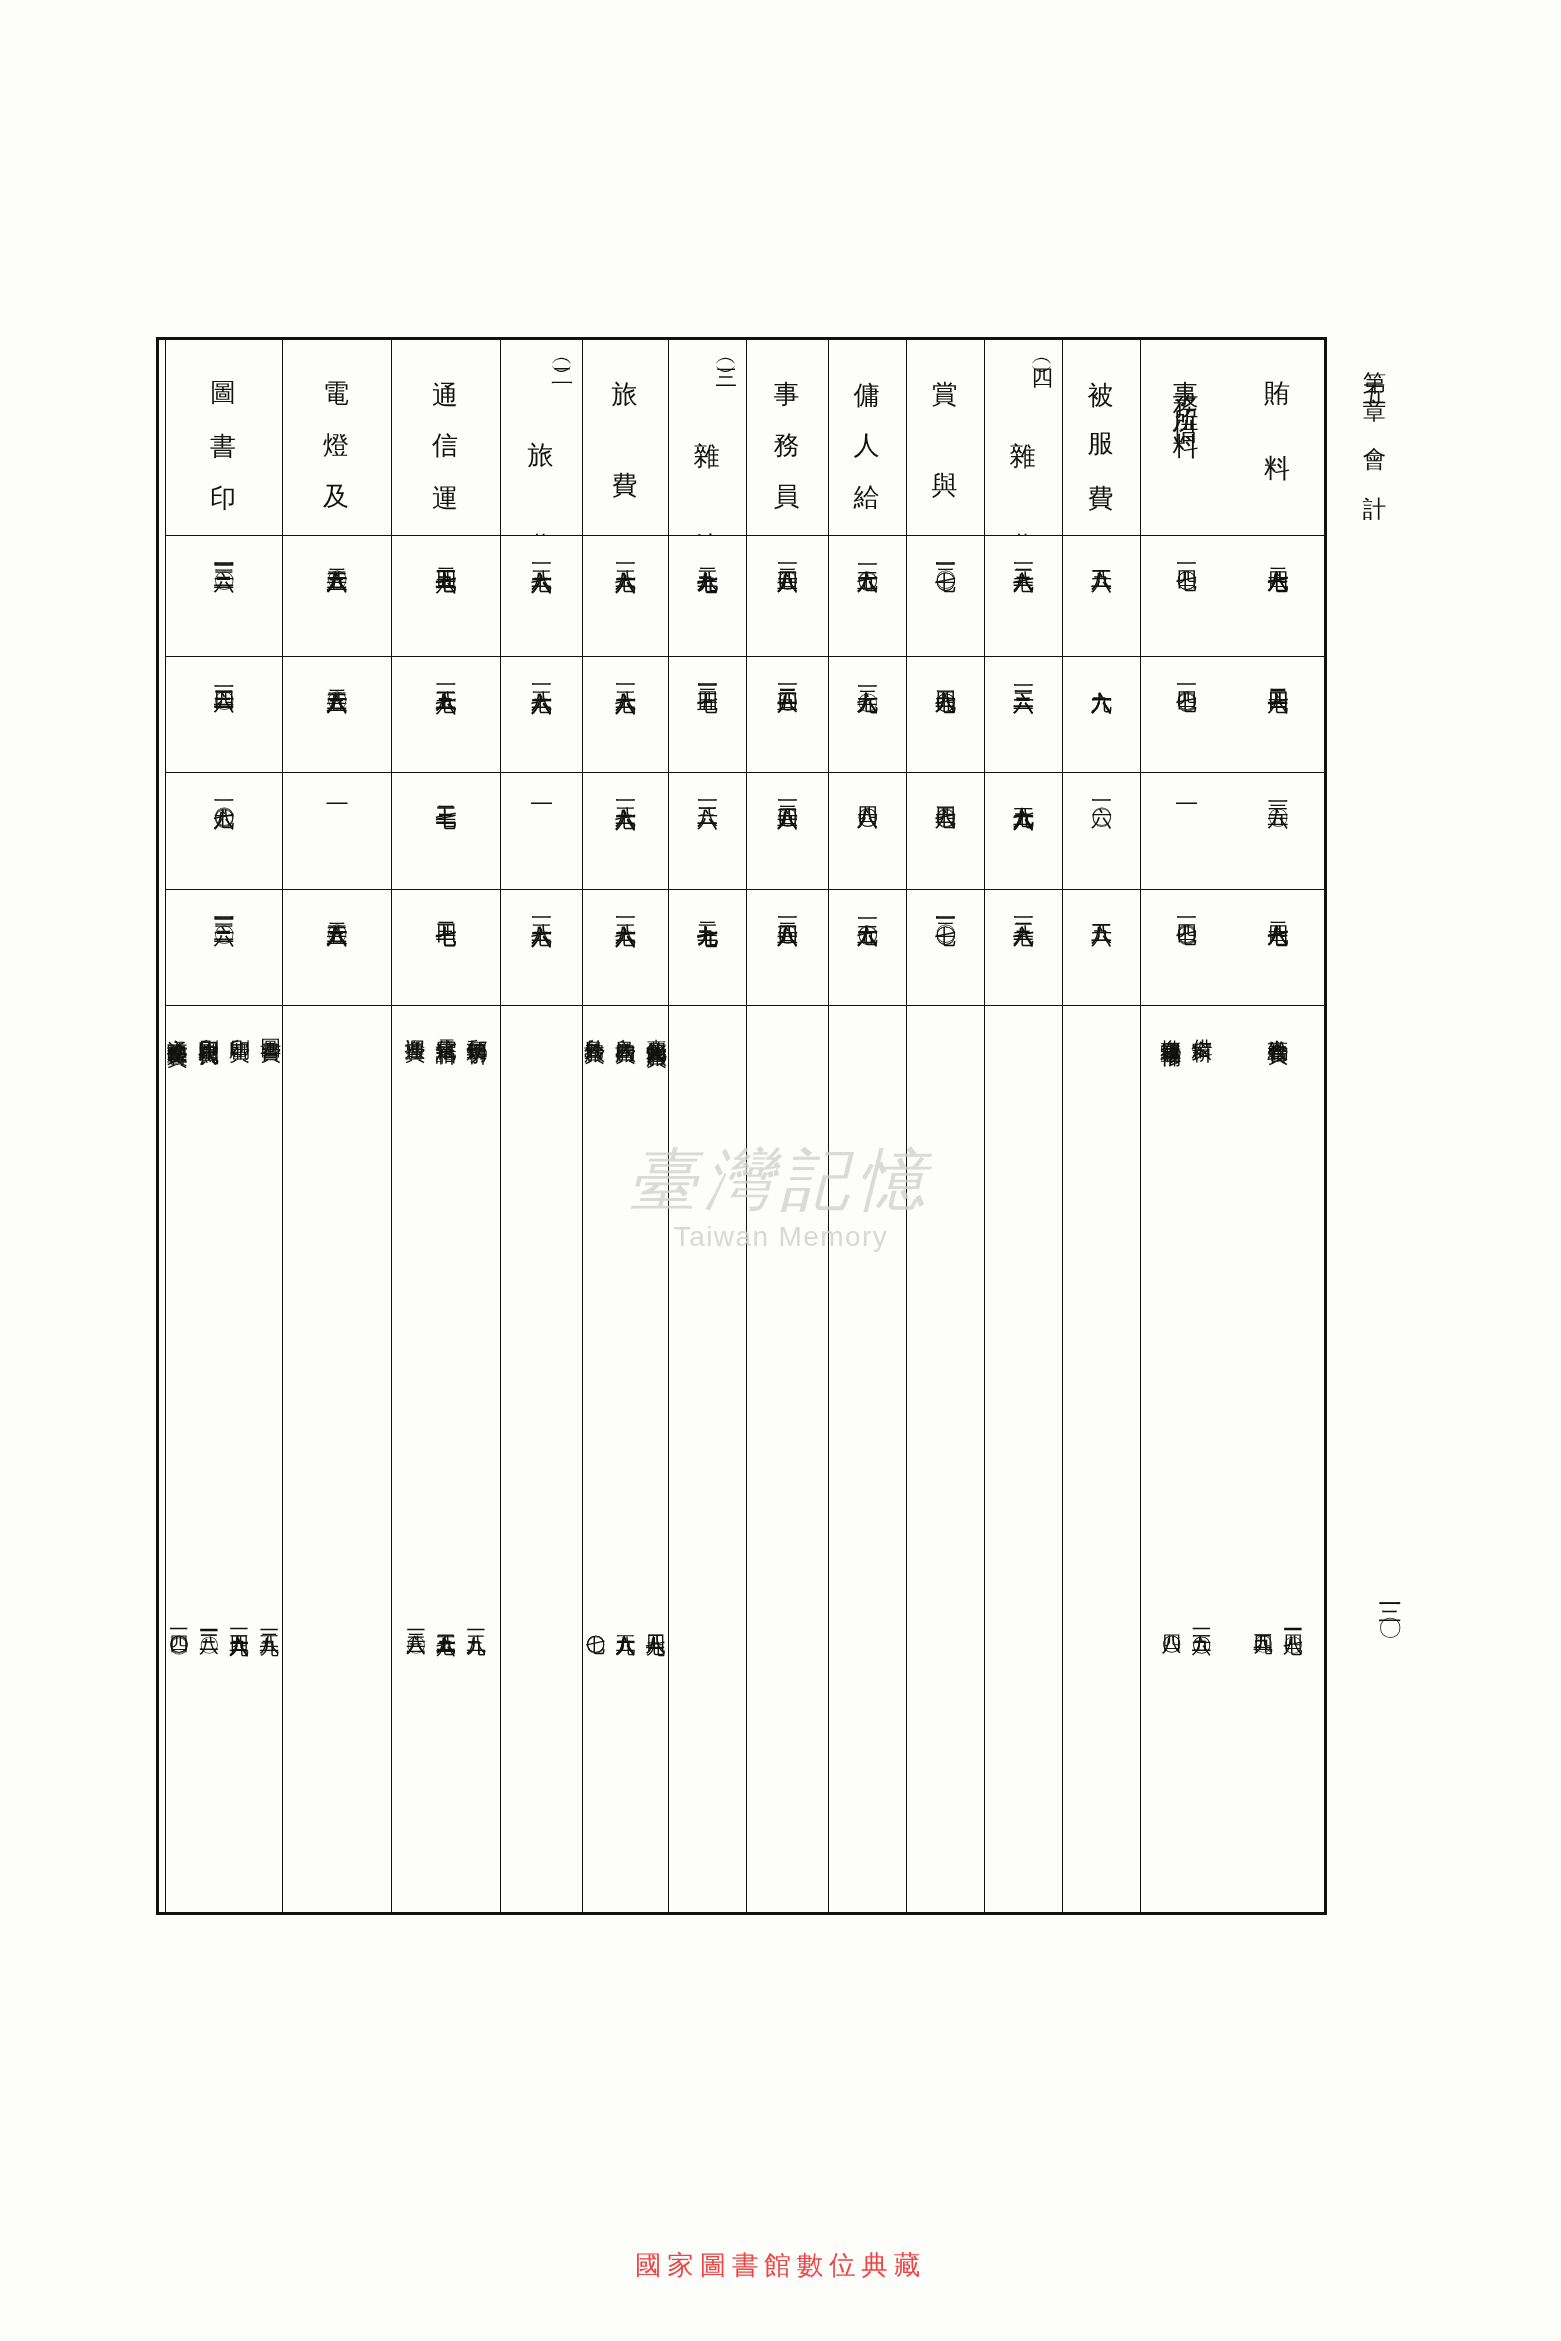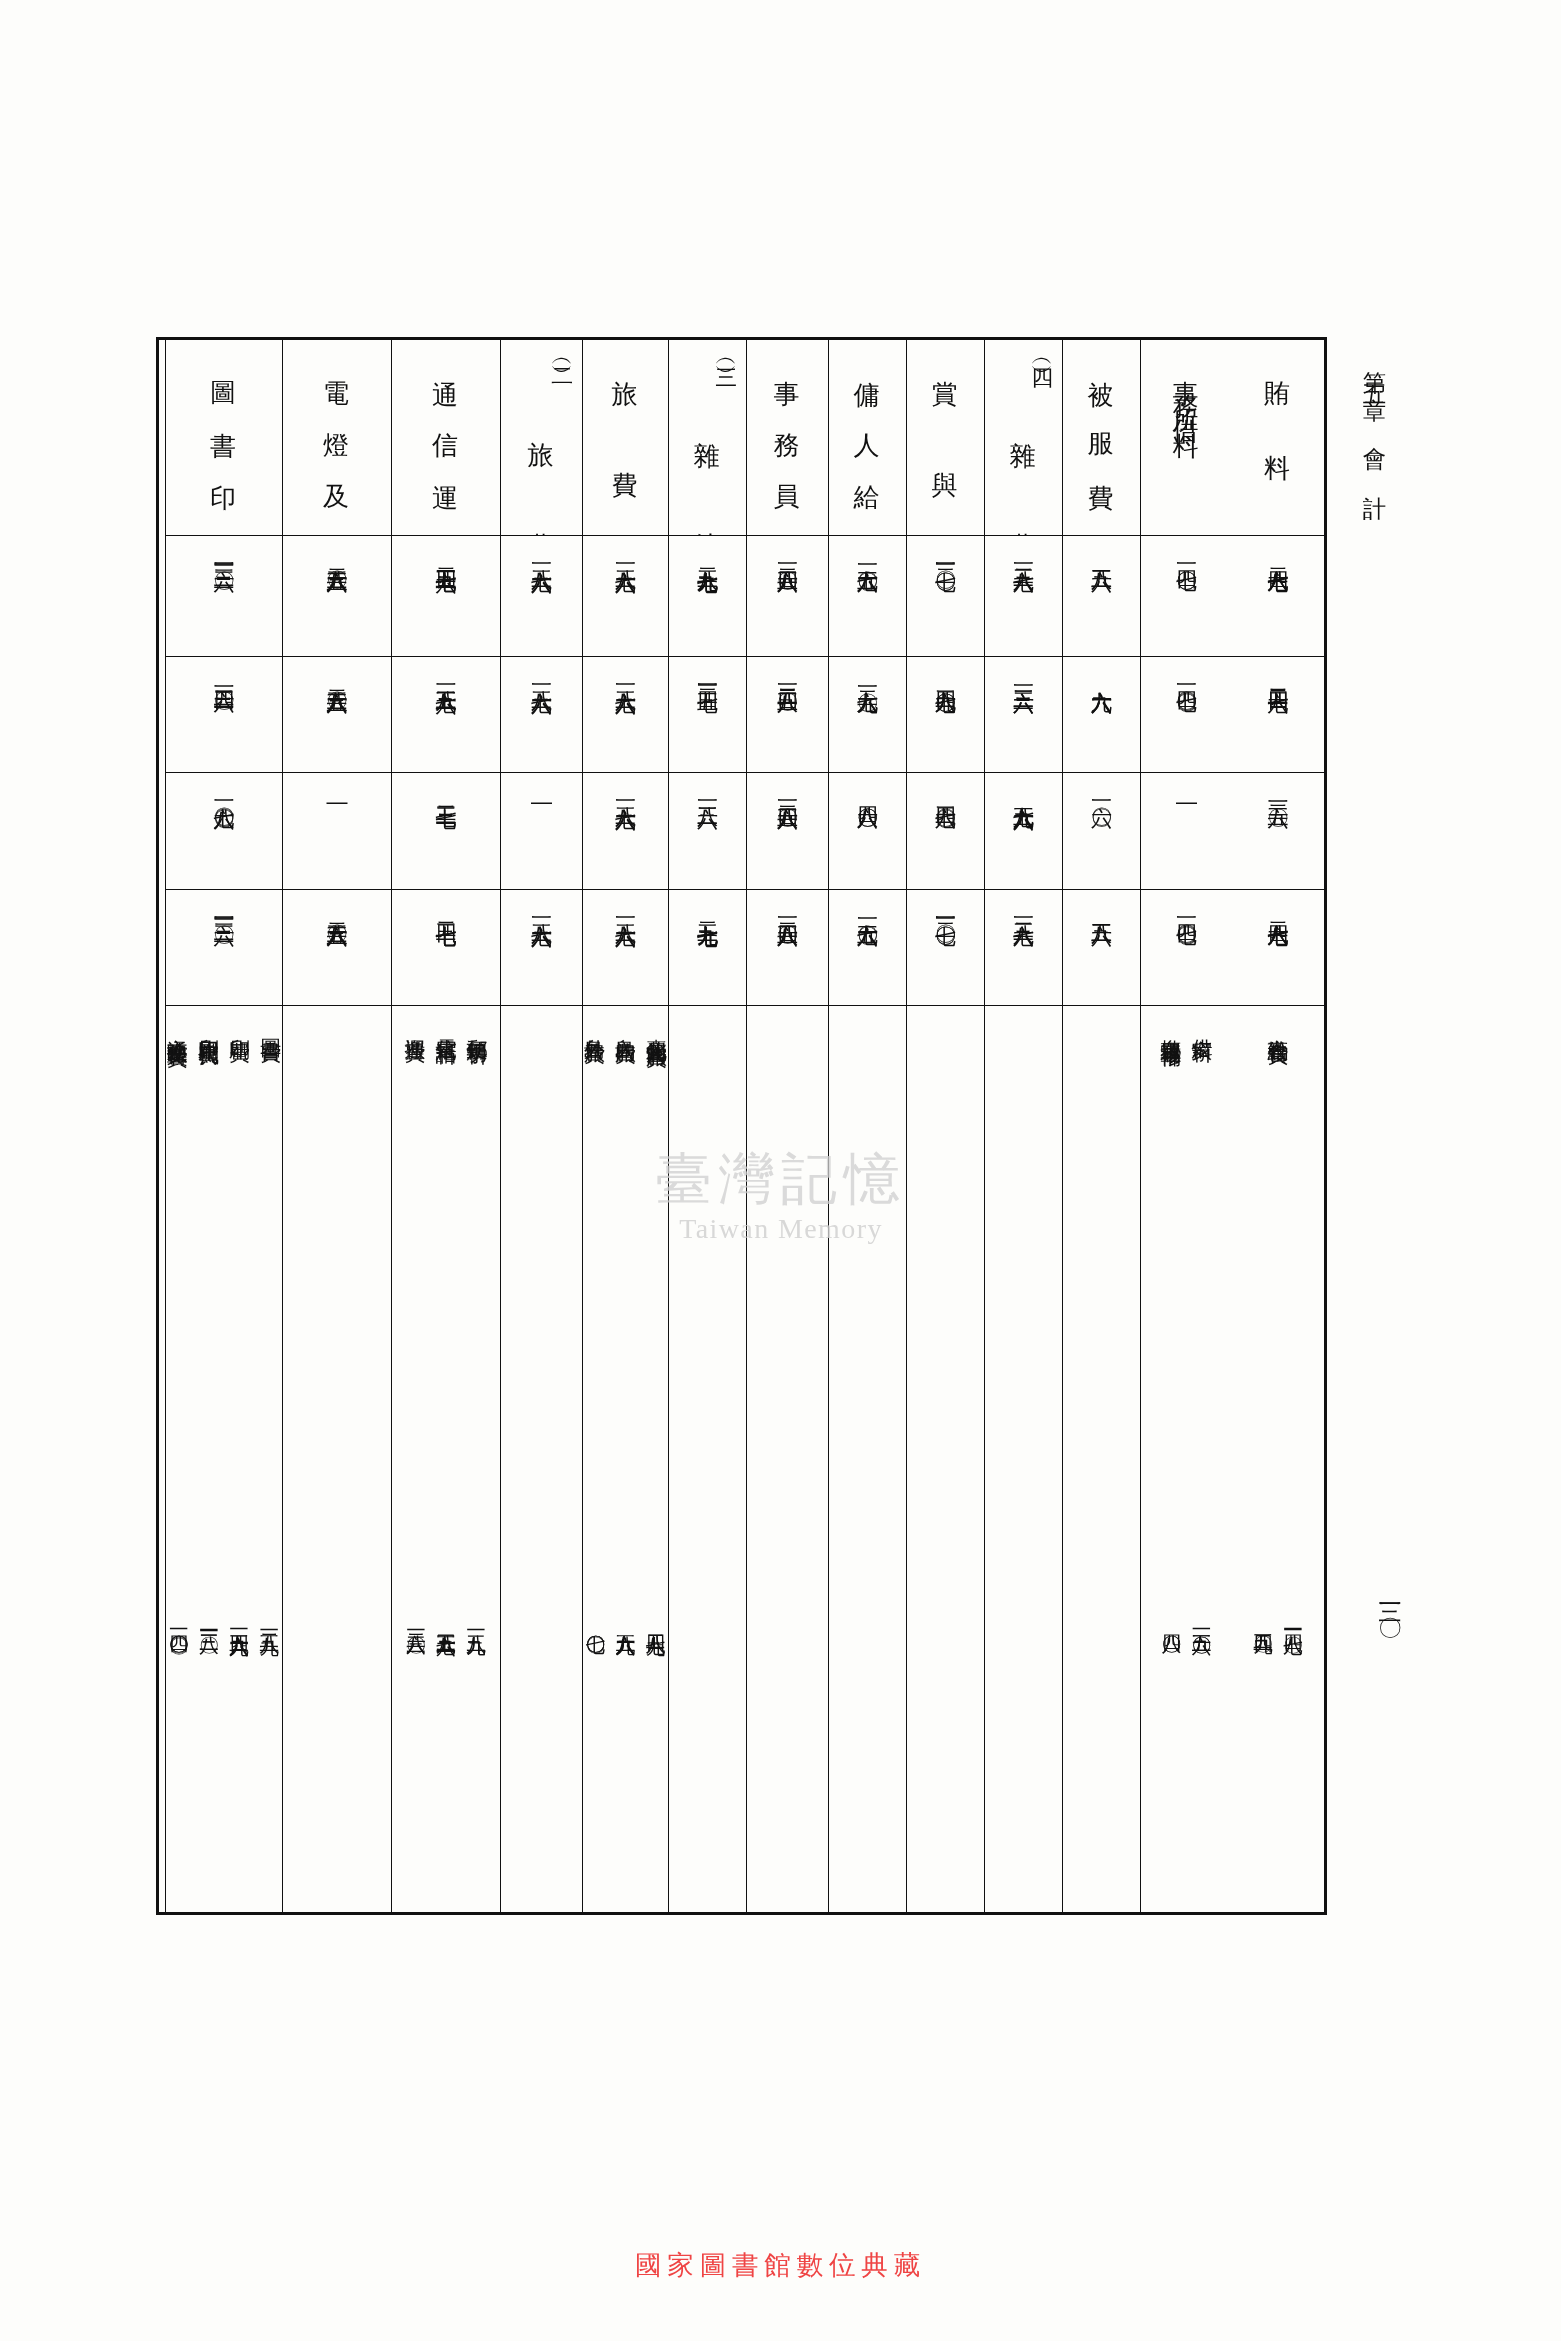--- a/index.html
+++ b/index.html
@@ -149,29 +149,30 @@
   #watermark {
     position: absolute;
     left: 781px;
     top: 1194px;
     transform: translate(-50%, -50%);
     text-align: center;
     color: #cfcfcf;
     pointer-events: none;
   }
   #watermark .wm-cn {
-    font-size: 56px;
+    font-size: 68px;
     letter-spacing: 0.12em;
     font-family: "DejaVu Serif", serif;
+    font-style: italic;
     opacity: 0.75;
   }
   #watermark .wm-en {
     font-size: 28px;
     letter-spacing: 0.05em;
-    font-family: Liberation Serif, serif;
+    font-family: Liberation Sans, sans-serif;
     opacity: 0.8;
     margin-top: -4.7px;
   }
 
   
   #footer {
     position: absolute;
     left: 0;
     right: 0;
     top: 2247px;

